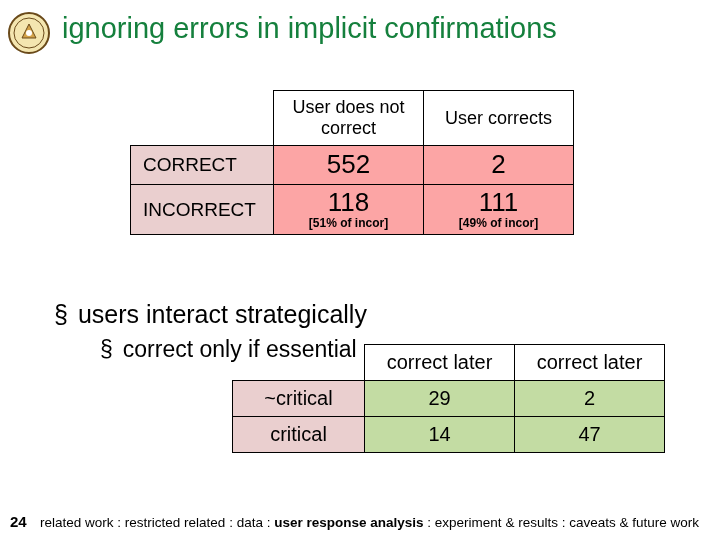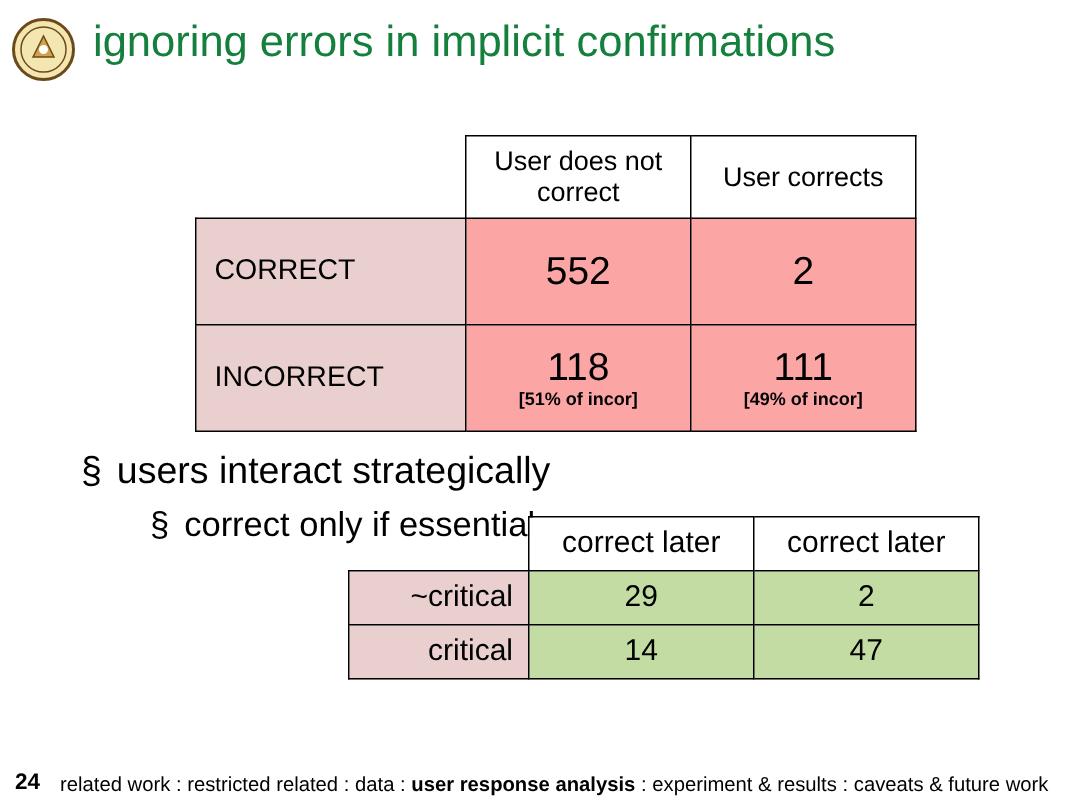--- a/index.html
+++ b/index.html
@@ -5,34 +5,34 @@
   * { box-sizing: border-box; margin: 0; padding: 0; }
   html, body { width: 720px; height: 540px; font-family: Arial, Helvetica, sans-serif; background: #fff; color: #000; overflow: hidden; }
   .slide { position: relative; width: 720px; height: 540px; }
   .logo { position: absolute; left: 8px; top: 12px; width: 42px; height: 42px; }
   .title { position: absolute; left: 62px; top: 12px; font-size: 29px; color: #15803d; font-weight: 400; }
   
   .tbl1 { position: absolute; left: 130px; top: 90px; border-collapse: collapse; }
   .tbl1 th, .tbl1 td { border: 1.5px solid #000; font-size: 18px; text-align: center; }
   .tbl1 th.blank { border: none; background: transparent; }
   .tbl1 th.h { background: #fff; width: 150px; padding: 6px 4px; font-weight: 400; }
-  .tbl1 td.rowh { background: #eacfcf; text-align: left; padding: 24px 12px; width: 180px; font-weight: 400; font-size:19px;}
+  .tbl1 td.rowh { background: #eacfcf; text-align: left; padding: 8px 12px; width: 143px; font-weight: 400; font-size:19px;}
   .tbl1 td.cell { background: #fca5a5; width: 150px; padding: 4px 4px; }
   .tbl1 td.cell .big { font-size: 26px; display: block; line-height: 1.05; }
   .tbl1 td.cell .sub { font-size: 12px; font-weight: 700; display: block; }
   
   .b1 { position: absolute; left: 54px; font-size: 25px; }
   .b2 { position: absolute; left: 100px; font-size: 23px; }
   .bul::before { content: "§"; margin-right: 10px; }
   
   .tbl2 { position: absolute; left: 232px; top: 344px; border-collapse: collapse; }
   .tbl2 th, .tbl2 td { border: 1.5px solid #000; font-size: 20px; text-align: center; padding: 6px 10px; }
   .tbl2 th.blank { border: none; background: transparent; }
   .tbl2 th.h { background: #fff; width: 150px; font-weight: 400; }
-  .tbl2 td.rowh { background: #eacfcf; text-align: right; width: 120px; font-weight: 400; margin-left: 21px; }
+  .tbl2 td.rowh { background: #eacfcf; text-align: center; width: 132px; font-weight: 400; margin-left: 21px; }
   .tbl2 td.cell { background: #c3dca3; width: 150px; }
   
   .pg { position: absolute; left: 10px; bottom: 10px; font-size: 15px; font-weight: 700; }
   .foot { position: absolute; left: 40px; bottom: 10px; font-size: 13.5px; white-space: nowrap; }
   .foot .hl { font-weight: 700; }
 </style>
 </head>
 <body>
 <div class="slide">
 

